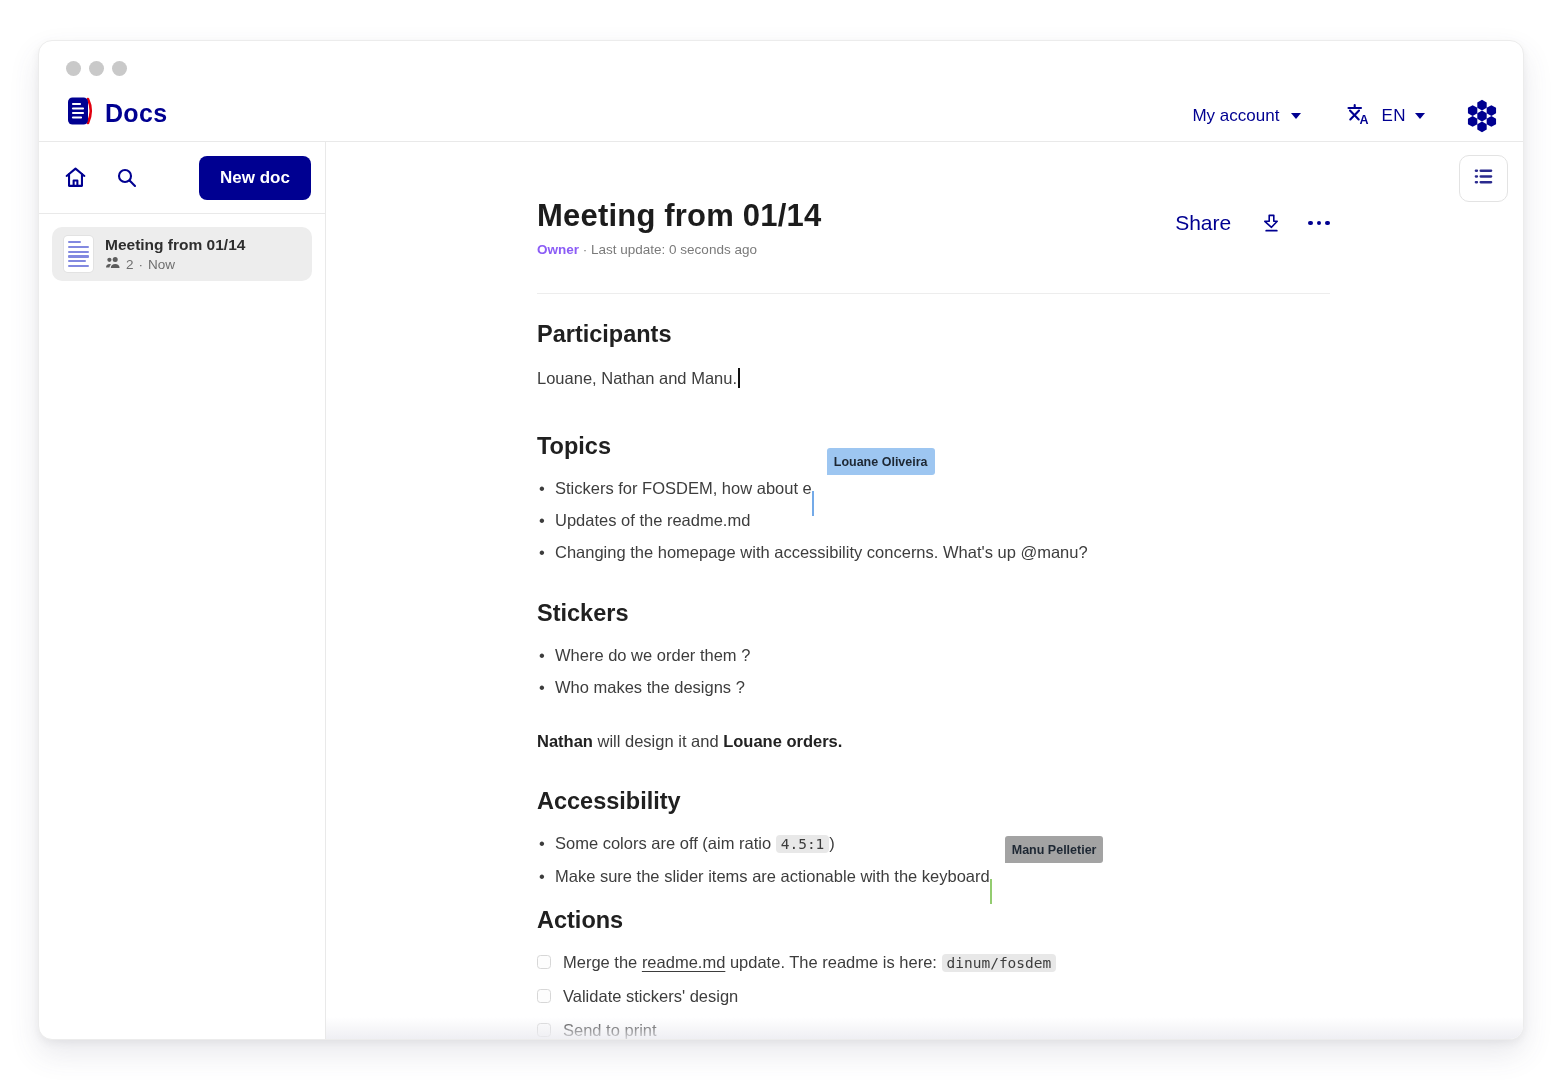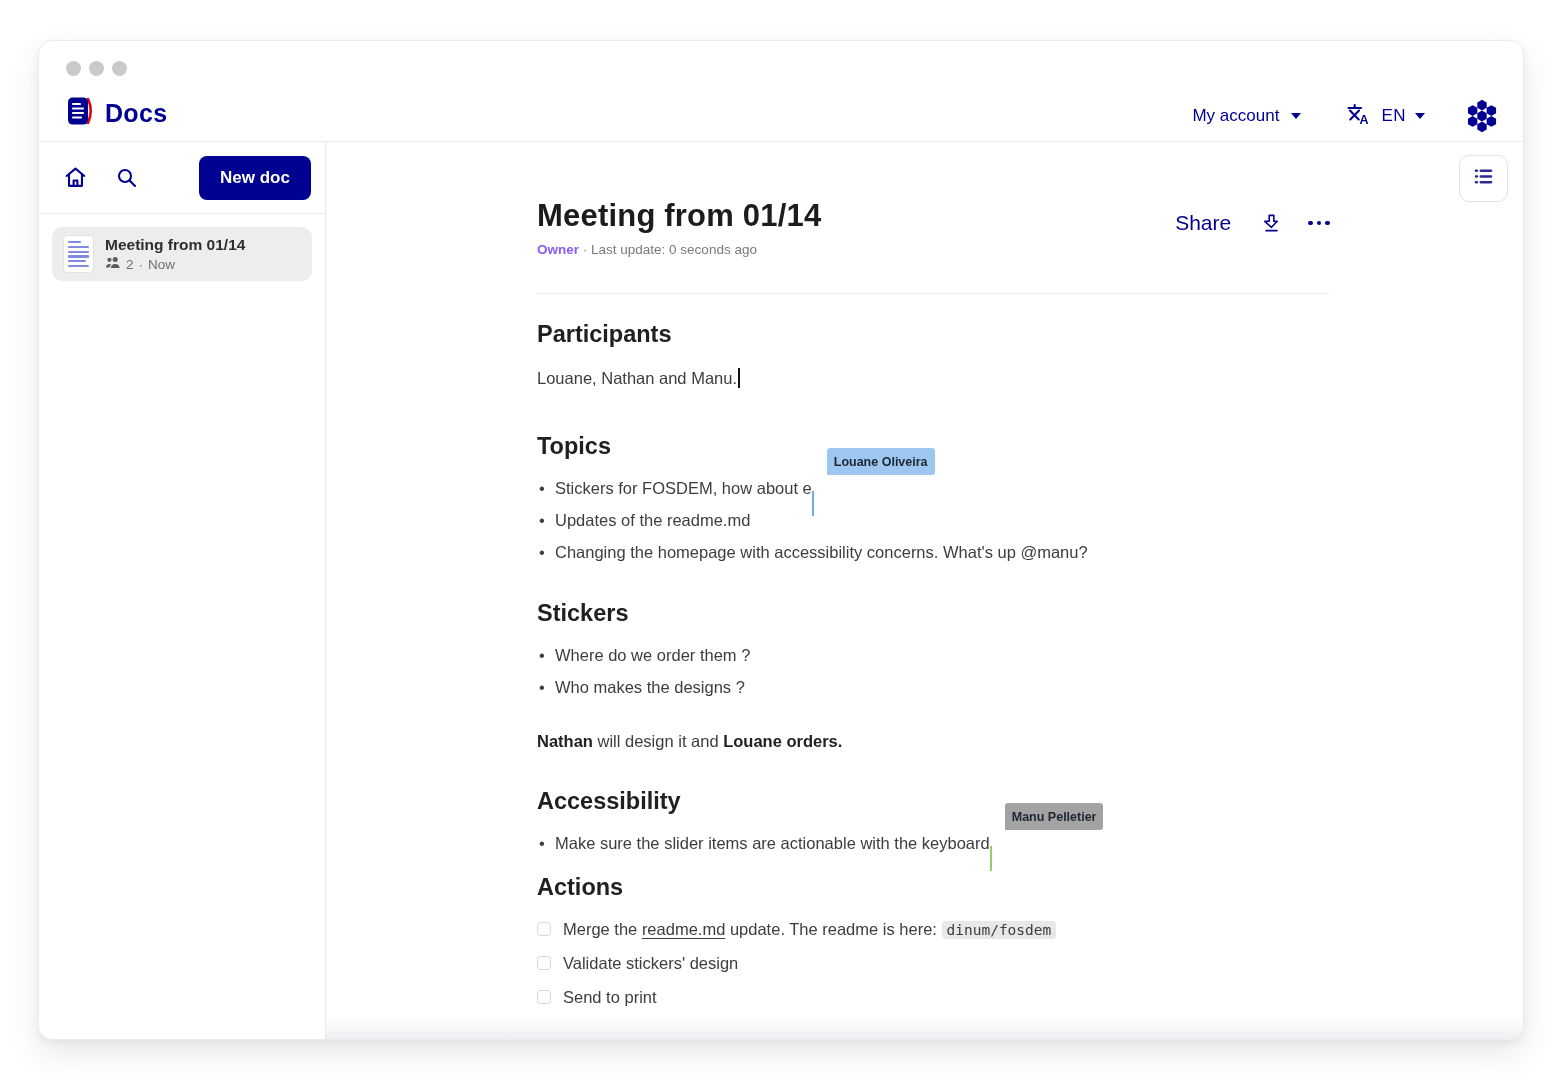--- a/index.html
+++ b/index.html
@@ -265,20 +265,23 @@
         <h2 class="sec-h h-stickers">Stickers</h2>
         <ul class="bullets body-text">
           <li><span>Where do we order them ?</span></li>
           <li><span>Who makes the designs ?</span></li>
         </ul>
         <p class="body-text note"><b>Nathan</b><span> will design it and </span><b>Louane</b><b> orders.</b></p>
 
         <h2 class="sec-h h-accessibility">Accessibility</h2>
         <ul class="bullets body-text">
           <li>
+            <span>Some colors are off (aim ratio </span><code class="inline-code">4.5:1</code><span>)</span>
+          </li>
+          <li>
             <span>Make sure the slider items are actionable with the keyboard</span><span class="collab-caret caret-green"><span class="line"></span><span class="tag">Manu Pelletier</span></span>
           </li>
         </ul>
 
         <h2 class="sec-h h-actions">Actions</h2>
         <div class="checklist body-text">
           <div class="check-row">
             <span class="checkbox"></span>
             <span><span>Merge the </span><a class="doc-link">readme.md</a><span> update. The readme is here: </span><code class="inline-code">dinum/fosdem</code></span>
           </div>

